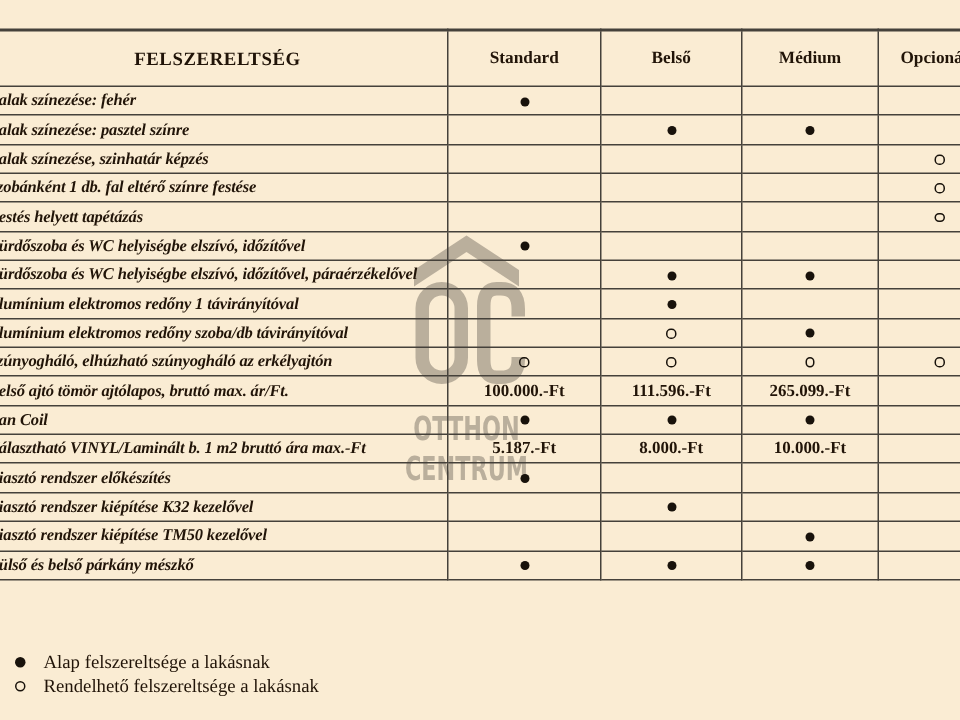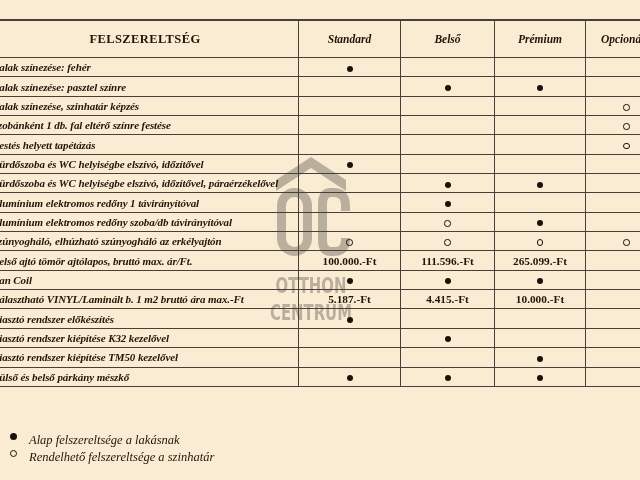--- a/index.html
+++ b/index.html
@@ -20,32 +20,32 @@
     background:transparent;
     border-top:2px solid #45413a;
   }
   table.spec th,table.spec td{
     border:1px solid #45413a;
     padding:0;vertical-align:middle;
     background:transparent;
   }
   thead th{height:36px;text-align:center;font-weight:bold;}
   th.feature-hd{font-size:12.5px;letter-spacing:.4px;}
-  th.tier-hd{font-size:11.5px;font-style:italic;}
+  th.tier-hd{font-size:11.5px;}
   tbody tr{height:19.35px;}
   td.label{
     font-style:italic;font-weight:bold;font-size:11px;letter-spacing:-0.1px;
     padding-left:2px;white-space:nowrap;overflow:hidden;
   }
   td.val{text-align:center;font-weight:bold;font-size:11.3px;}
   .dot{display:inline-block;width:6px;height:6px;border-radius:50%;background:#18120b;vertical-align:middle;}
   .circle{display:inline-block;width:4.5px;height:4.5px;border:1.4px solid #18120b;border-radius:50%;background:transparent;vertical-align:middle;}
 
   .legend{position:absolute;left:9px;top:433px;z-index:2;font-size:12.5px;}
-  .legend-item{display:flex;align-items:flex-start;height:16.5px;font-style:italic;}
+  .legend-item{display:flex;align-items:center;height:16.5px;}
   .legend-sym{display:inline-flex;width:9px;justify-content:center;margin-right:11px;}
   .legend .dot{width:7px;height:7px;}
   .legend .circle{width:5px;height:5px;border-width:1.4px;}
 </style>
 </head>
 <body>
 
 <div class="stage">
 
   <svg class="watermark" viewBox="0 0 92 180">
@@ -68,21 +68,21 @@
       <col style="width:102px">
       <col style="width:94px">
       <col style="width:91px">
       <col style="width:82px">
     </colgroup>
     <thead>
       <tr id="header-row">
         <th class="feature-hd">FELSZERELTSÉG</th>
       <th class="tier-hd">Standard</th>
           <th class="tier-hd">Belső</th>
-          <th class="tier-hd">Prémium</th>
+          <th class="tier-hd">Médium</th>
           <th class="tier-hd">Opcionális</th>
         </tr>
     </thead>
     <tbody id="table-body">
         <tr>
           <td class="label">Falak színezése: fehér</td>
           <td class="val"><span class="dot"></span></td>
           <td class="val"></td>
           <td class="val"></td>
           <td class="val"></td>
@@ -160,21 +160,21 @@
         <tr>
           <td class="label">Fan Coil</td>
           <td class="val"><span class="dot"></span></td>
           <td class="val"><span class="dot"></span></td>
           <td class="val"><span class="dot"></span></td>
           <td class="val"></td>
         </tr>
         <tr>
           <td class="label">Választható VINYL/Laminált b. 1 m2 bruttó ára max.-Ft</td>
           <td class="val">5.187.-Ft</td>
-          <td class="val">4.415.-Ft</td>
+          <td class="val">8.000.-Ft</td>
           <td class="val">10.000.-Ft</td>
           <td class="val"></td>
         </tr>
         <tr>
           <td class="label">Riasztó rendszer előkészítés</td>
           <td class="val"><span class="dot"></span></td>
           <td class="val"></td>
           <td class="val"></td>
           <td class="val"></td>
         </tr>
@@ -206,17 +206,17 @@
       <div class="legend-item">
         <span class="legend-sym">
           <span class="dot"></span>
         </span>
         <span>Alap felszereltsége a lakásnak</span>
       </div>
       <div class="legend-item">
         <span class="legend-sym">
           <span class="circle"></span>
         </span>
-        <span>Rendelhető felszereltsége a szinhatár</span>
+        <span>Rendelhető felszereltsége a lakásnak</span>
       </div>
     </div>
 
 </div>
 
 </body></html>

